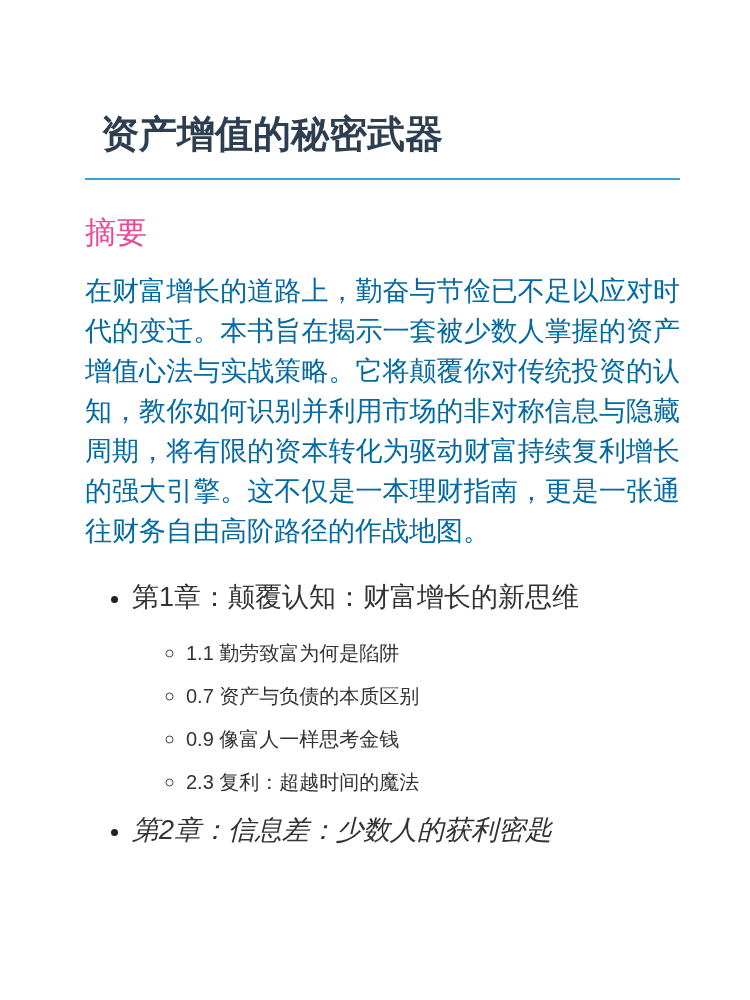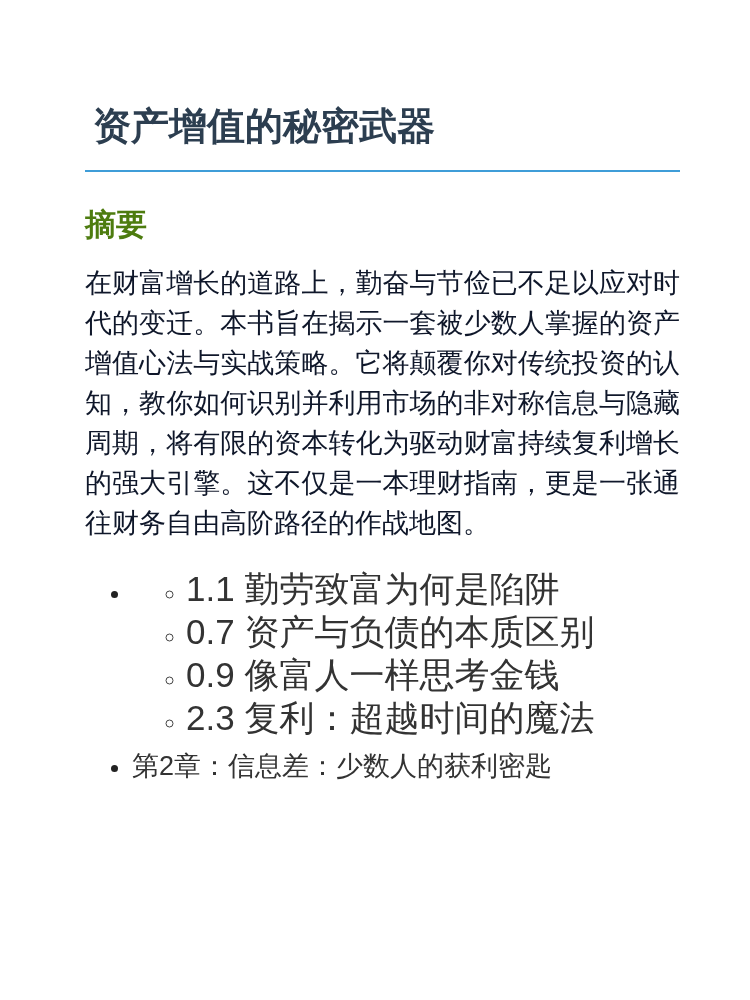--- a/index.html
+++ b/index.html
@@ -15,47 +15,47 @@
     color: #333333;
   }
   .page {
     box-sizing: border-box;
     width: 750px;
     height: 1000px;
     padding: 0 70px 0 85px;
     background: #ffffff;
   }
   .doc-title {
-    margin: 8px;
+    margin: 16px;
     padding-top: 99px;
     font-size: 38px;
     line-height: 1;
     font-weight: 700;
     color: #2c3e50;
     letter-spacing: 0;
   }
   .title-divider {
     margin-top: 25px;
     height: 0;
     border: none;
     border-top: 2px solid #3f9dd8;
     width: 100%;
   }
   .section-heading {
     margin: 37px 0 0 0;
     font-size: 31px;
     line-height: 1;
-    font-weight: 700;
-    color: #4d7c0f;
+    font-weight: 400;
+    color: #ec4899;
   }
   .abstract-body {
     margin: 23px 0 0 0;
     font-size: 27px;
     line-height: 40px;
-    color: #0f172a;
+    color: #0369a1;
     text-align: justify;
     text-justify: inter-ideograph;
     overflow-wrap: break-word;
   }
   .toc-heading {
     margin-top: 43px;
   }
   ul.toc-list {
     margin: 31px 0 0 0;
     padding: 0 0 0 47px;
@@ -63,26 +63,27 @@
     font-size: 27px;
     line-height: 30px;
     color: #333333;
   }
   ul.toc-list > li::marker {
     color: #222222;
     font-size: 24px;
   }
   ul.toc-list > li + li {
     margin-top: 18px;
+    font-style: italic;
   }
   ul.toc-sublist {
     margin: 26px 0 0 0;
     padding: 0 0 0 54px;
     list-style: circle;
-    font-size: 35px;
+    font-size: 20px;
     line-height: 30px;
     color: #333333;
   }
   ul.toc-sublist > li {
     margin-bottom: 13px;
   }
   ul.toc-sublist > li::marker {
     color: #444444;
     font-size: 22px;
   }
@@ -96,20 +97,21 @@
 
   <div class="title-divider"></div>
 
   <h2 class="section-heading">摘要</h2>
 
   <p class="abstract-body">在财富增长的道路上，勤奋与节俭已不足以应对时代的变迁。本书旨在揭示一套被少数人掌握的资产增值心法与实战策略。它将颠覆你对传统投资的认知，教你如何识别并利用市场的非对称信息与隐藏周期，将有限的资本转化为驱动财富持续复利增长的强大引擎。这不仅是一本理财指南，更是一张通往财务自由高阶路径的作战地图。</p>
 
 
   <ul class="toc-list">
     <li>
+      <span class="toc-chapter-label">第1章：颠覆认知：财富增长的新思维</span>
       <ul class="toc-sublist">
         <li>1.1 勤劳致富为何是陷阱</li>
         <li>0.7 资产与负债的本质区别</li>
         <li>0.9 像富人一样思考金钱</li>
         <li>2.3 复利：超越时间的魔法</li>
       </ul>
     </li>
     <li>
       <span class="toc-chapter-label">第2章：信息差：少数人的获利密匙</span>
     </li>

